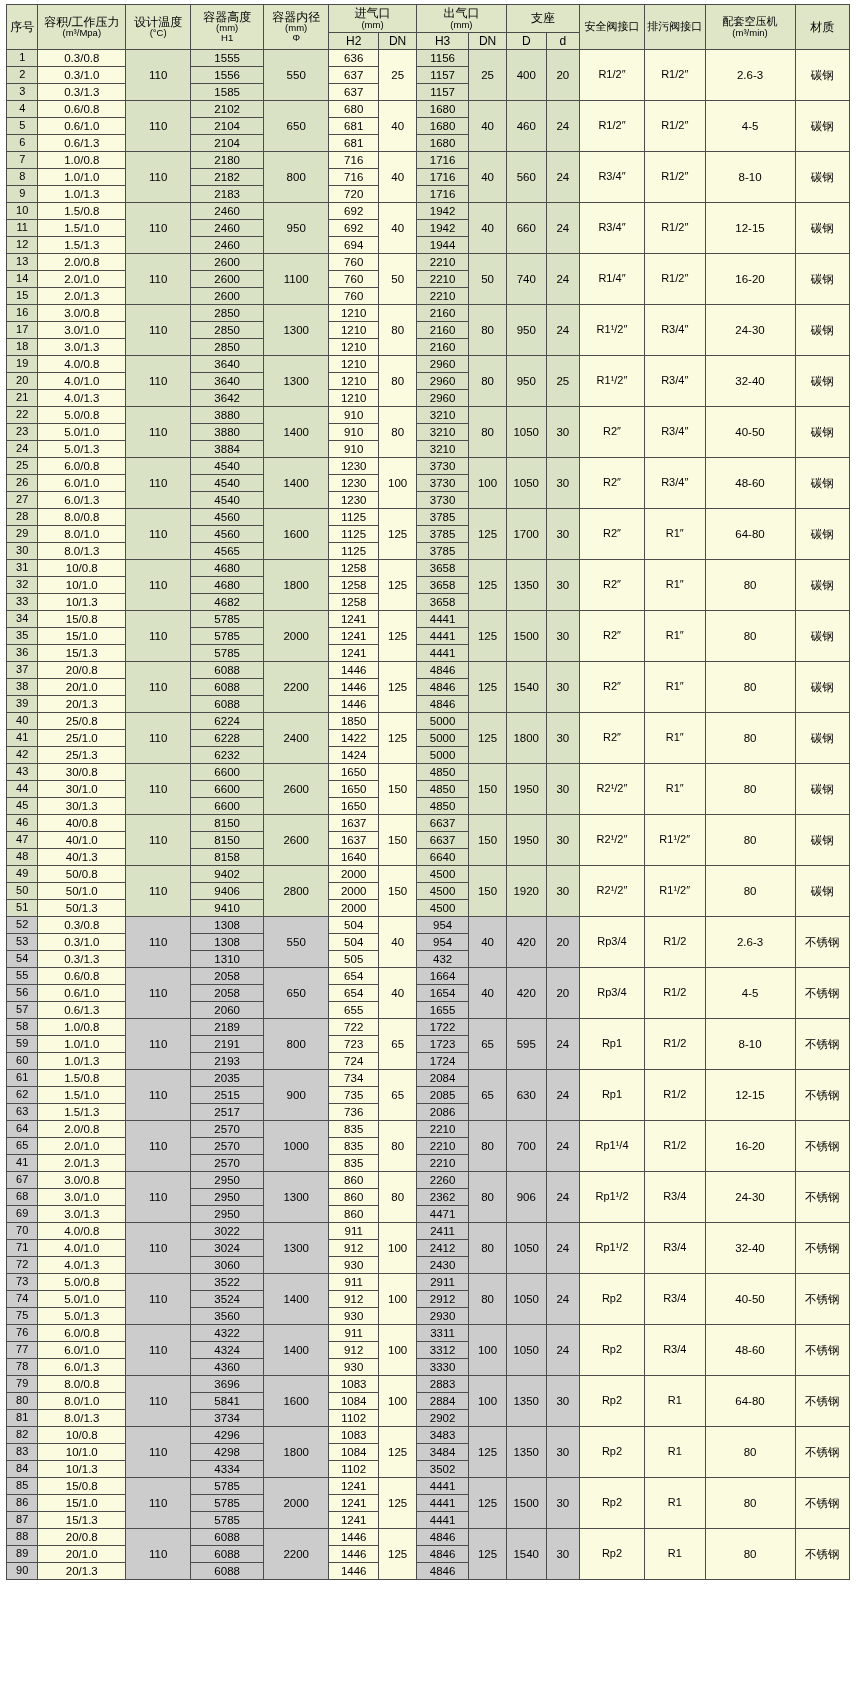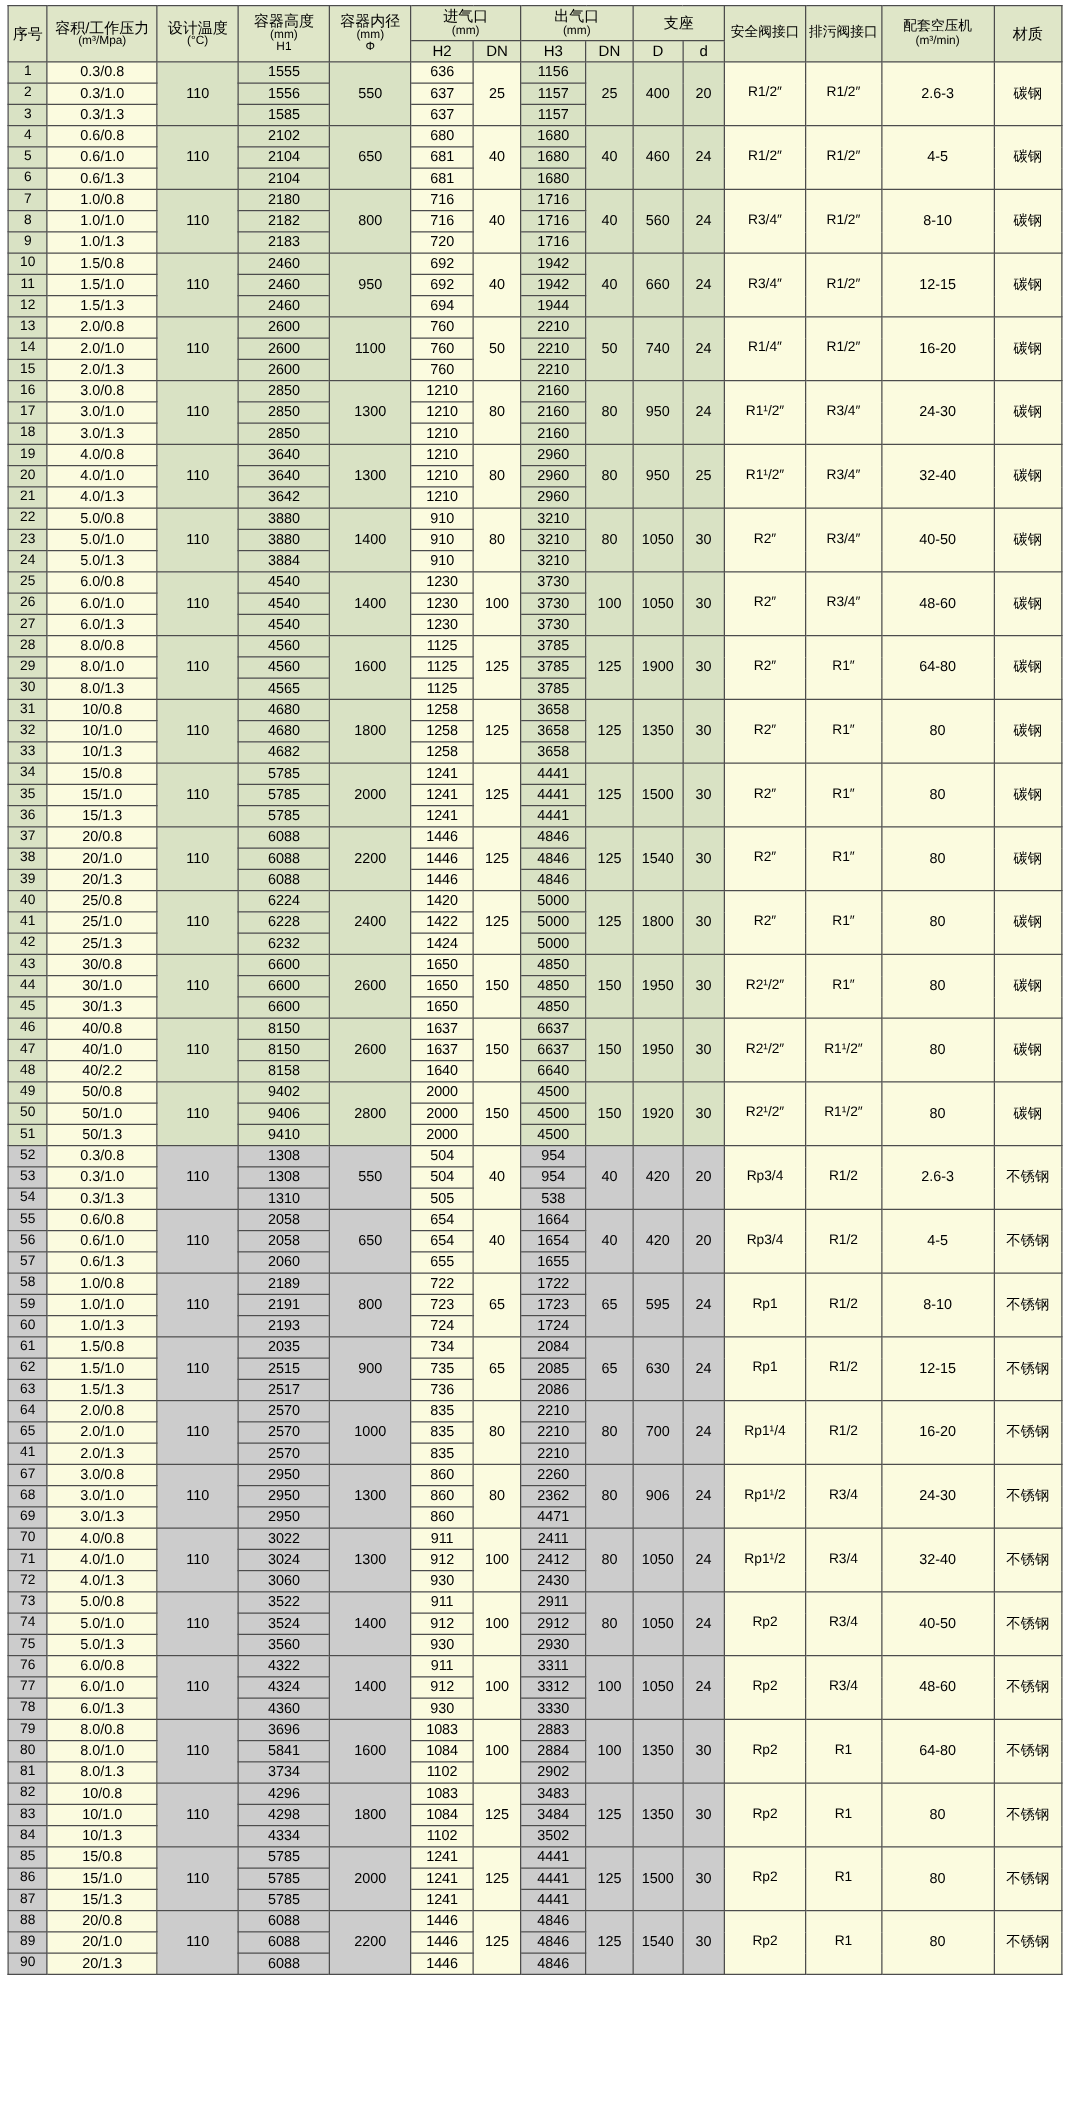--- a/index.html
+++ b/index.html
@@ -379,21 +379,21 @@
         <tr class="carbon">
           <td class="idx">28</td>
           <td class="yellowish">8.0/0.8</td>
           <td rowspan="3">110</td>
           <td>4560</td>
           <td rowspan="3">1600</td>
           <td class="yellowish">1125</td>
           <td rowspan="3" class="yellowish">125</td>
           <td>3785</td>
           <td rowspan="3">125</td>
-          <td rowspan="3">1900</td>
+          <td rowspan="3">1700</td>
           <td rowspan="3">30</td>
           <td rowspan="3" class="yellowish small">R2″</td>
           <td rowspan="3" class="yellowish small">R1″</td>
           <td rowspan="3" class="yellowish">64-80</td>
           <td rowspan="3" class="yellowish">碳钢</td>
         </tr>
         <tr class="carbon">
           <td class="idx">29</td>
           <td class="yellowish">8.0/1.0</td>
           <td>4560</td>
@@ -499,21 +499,21 @@
           <td>6088</td>
           <td class="yellowish">1446</td>
           <td>4846</td>
         </tr>
         <tr class="carbon">
           <td class="idx">40</td>
           <td class="yellowish">25/0.8</td>
           <td rowspan="3">110</td>
           <td>6224</td>
           <td rowspan="3">2400</td>
-          <td class="yellowish">1420</td>
+          <td class="yellowish">1850</td>
           <td rowspan="3" class="yellowish">125</td>
           <td>5000</td>
           <td rowspan="3">125</td>
           <td rowspan="3">1800</td>
           <td rowspan="3">30</td>
           <td rowspan="3" class="yellowish small">R2″</td>
           <td rowspan="3" class="yellowish small">R1″</td>
           <td rowspan="3" class="yellowish">80</td>
           <td rowspan="3" class="yellowish">碳钢</td>
         </tr>
@@ -581,21 +581,21 @@
         </tr>
         <tr class="carbon">
           <td class="idx">47</td>
           <td class="yellowish">40/1.0</td>
           <td>8150</td>
           <td class="yellowish">1637</td>
           <td>6637</td>
         </tr>
         <tr class="carbon">
           <td class="idx">48</td>
-          <td class="yellowish">40/2.2</td>
+          <td class="yellowish">40/1.3</td>
           <td>8158</td>
           <td class="yellowish">1640</td>
           <td>6640</td>
         </tr>
         <tr class="carbon">
           <td class="idx">49</td>
           <td class="yellowish">50/0.8</td>
           <td rowspan="3">110</td>
           <td>9402</td>
           <td rowspan="3">2800</td>
@@ -646,21 +646,21 @@
           <td class="yellowish">0.3/1.0</td>
           <td>1308</td>
           <td class="yellowish">504</td>
           <td>954</td>
         </tr>
         <tr class="stain">
           <td class="idx">54</td>
           <td class="yellowish">0.3/1.3</td>
           <td>1310</td>
           <td class="yellowish">505</td>
-          <td>538</td>
+          <td>432</td>
         </tr>
         <tr class="stain">
           <td class="idx">55</td>
           <td class="yellowish">0.6/0.8</td>
           <td rowspan="3">110</td>
           <td>2058</td>
           <td rowspan="3">650</td>
           <td class="yellowish">654</td>
           <td rowspan="3" class="yellowish">40</td>
           <td>1664</td>

